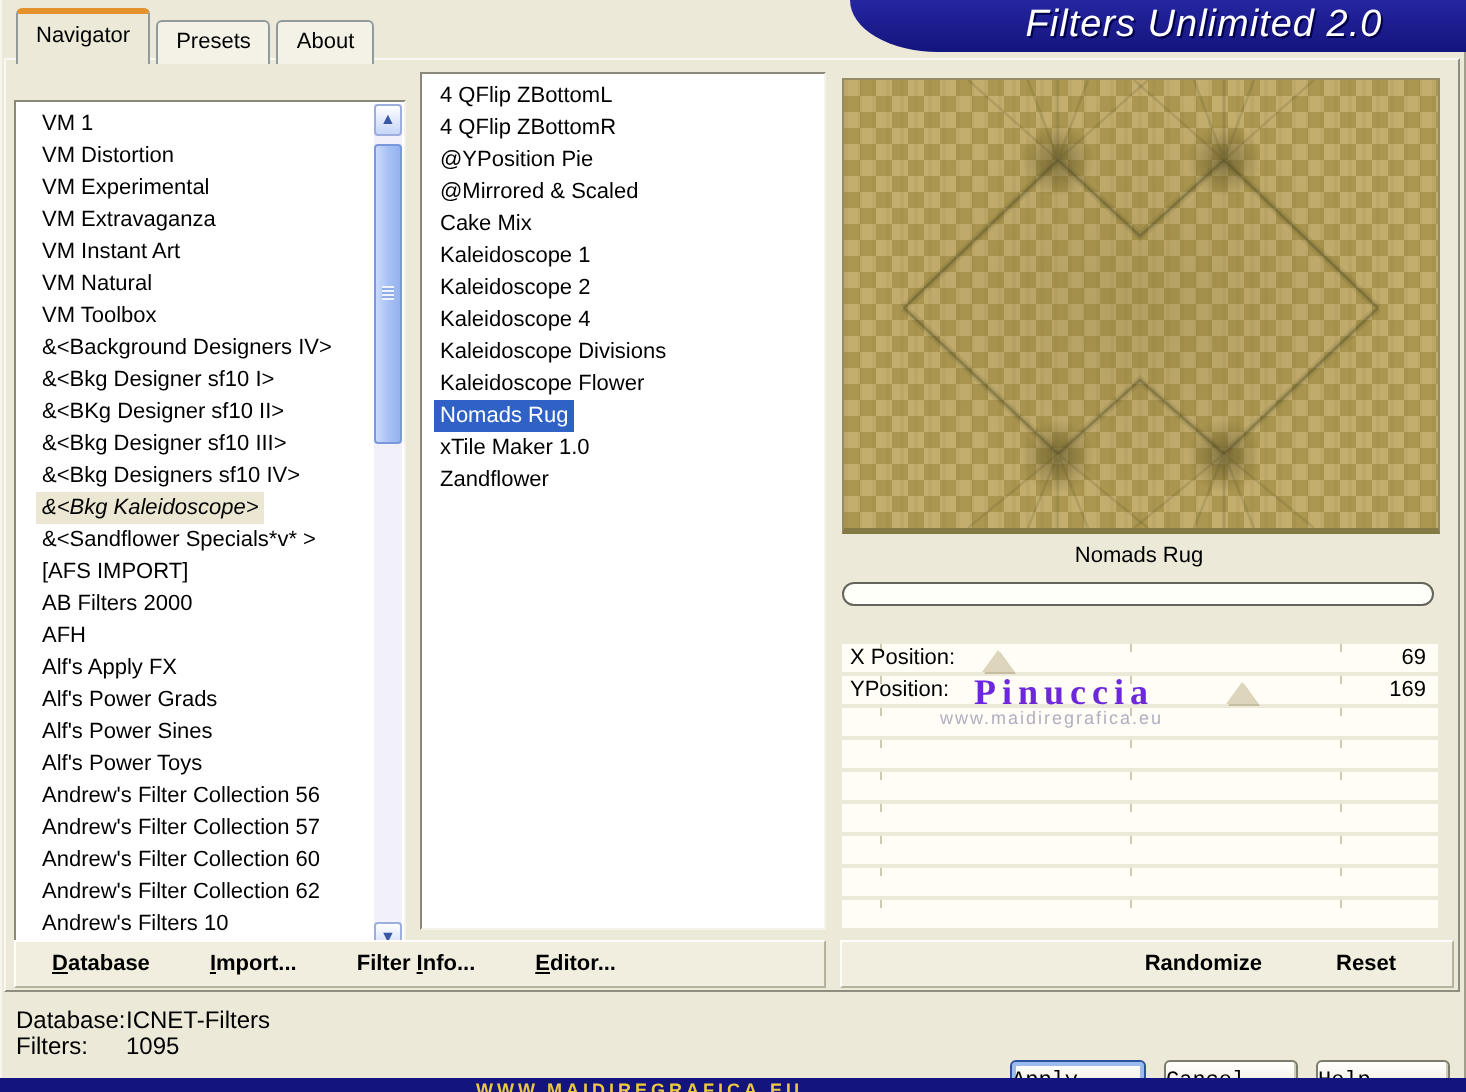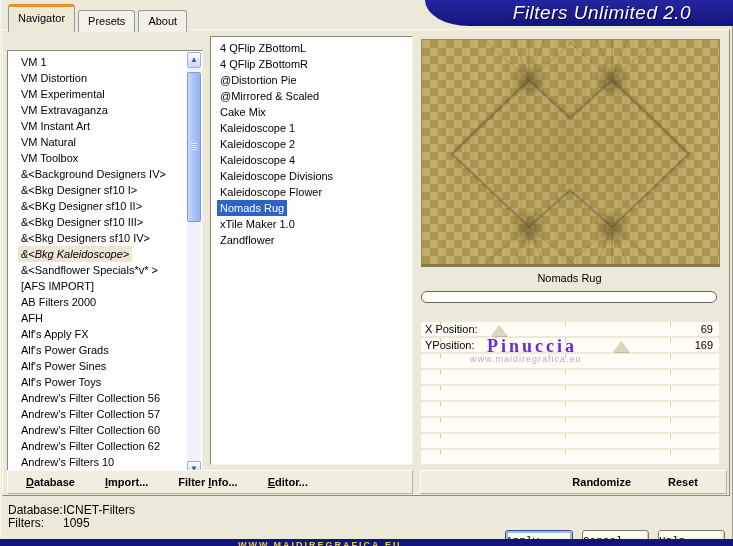--- a/index.html
+++ b/index.html
@@ -243,21 +243,21 @@
 
         <div class="list-item">
           <span class="item-label">4 QFlip ZBottomL</span>
         </div>
 
         <div class="list-item">
           <span class="item-label">4 QFlip ZBottomR</span>
         </div>
 
         <div class="list-item">
-          <span class="item-label">@Distortion Pie</span>
+          <span class="item-label">@YPosition Pie</span>
         </div>
 
         <div class="list-item">
           <span class="item-label">@Mirrored &amp; Scaled</span>
         </div>
 
         <div class="list-item">
           <span class="item-label">Cake Mix</span>
         </div>
 

